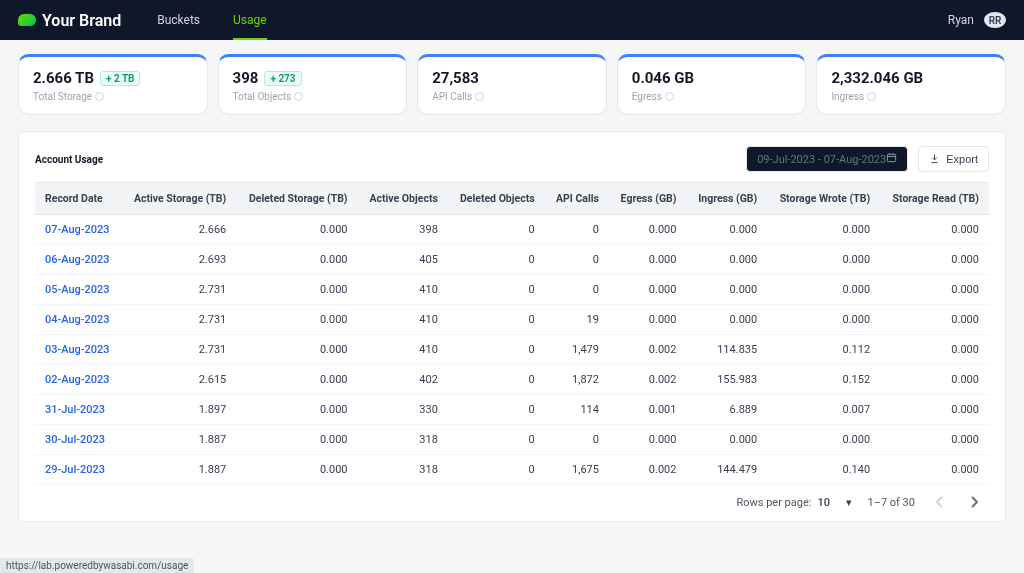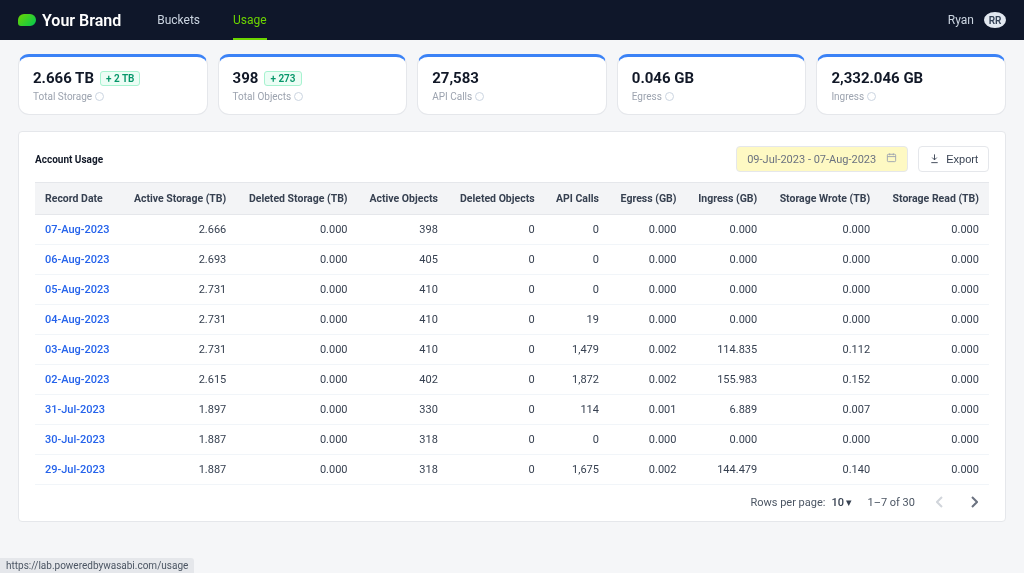--- a/index.html
+++ b/index.html
@@ -57,22 +57,22 @@
   background:#fff;
   border:1px solid #e5e7eb;
   border-radius:4px;
   padding: 14px 16px 10px;
 }
 .panel-header { display:flex; align-items:center; margin-bottom:10px; }
 .panel-title { font-size:10px; font-weight:700; color:#111827; }
 .panel-actions { margin-left:auto; display:flex; gap:10px; }
 .date-range {
   border:1px solid #e5e7eb; border-radius:4px; padding:5px 10px;
-  font-size:11px; color:#6b7280; display:flex; align-items:center; gap:10px;
-  background:#fef9c3;
+  font-size:11px; color:#6b7280; display:flex; align-items:center; 
+  background:#0f172a;
 }
 .export-btn {
   border:1px solid #e5e7eb; border-radius:4px; padding:5px 10px;
   font-size:11px; color:#374151; display:flex; align-items:center; gap:6px;
   background:#fff; cursor:pointer;
 }
 table { width:100%; border-collapse: collapse; }
 thead th {
   background:#f3f4f6; font-size:10.5px; font-weight:700; color:#374151;
   text-align:right; padding:9px 10px; border-top:1px solid #e5e7eb; border-bottom:1px solid #e5e7eb;
@@ -84,21 +84,21 @@
 tbody td:first-child { text-align:left; }
 tbody td:first-child a { color:#2563eb; text-decoration:none; font-weight:500; }
 .table-footer { display:flex; justify-content:flex-end; align-items:center; gap:16px; padding:8px 6px 0; font-size:11px; color:#4b5563; }
 .page-btn { width:18px; height:18px; display:flex; align-items:center; justify-content:center; color:#6b7280; cursor:pointer; }
 .page-btn.disabled { color:#d1d5db; cursor:default; }
 .status-url {
   position:absolute; left:0; bottom:0; background:#e5e7eb; color:#4b5563;
   font-size:10px; padding:2px 6px; border-top-right-radius:3px;
 }
 .rpp { display:flex; align-items:center; gap:6px; }
-.dd { color:#374151; font-weight:500; display:flex; align-items:flex-end; gap:2px; }
+.dd { color:#374151; font-weight:500; display:flex; align-items:flex-end; gap:16px; }
 </style>
 </head>
 <body>
 
 <div class="navbar">
   <div class="brand">
     <span class="brand-logo"></span>
     <span>Your Brand</span>
   </div>
   <div class="nav-links" id="nav-links">

